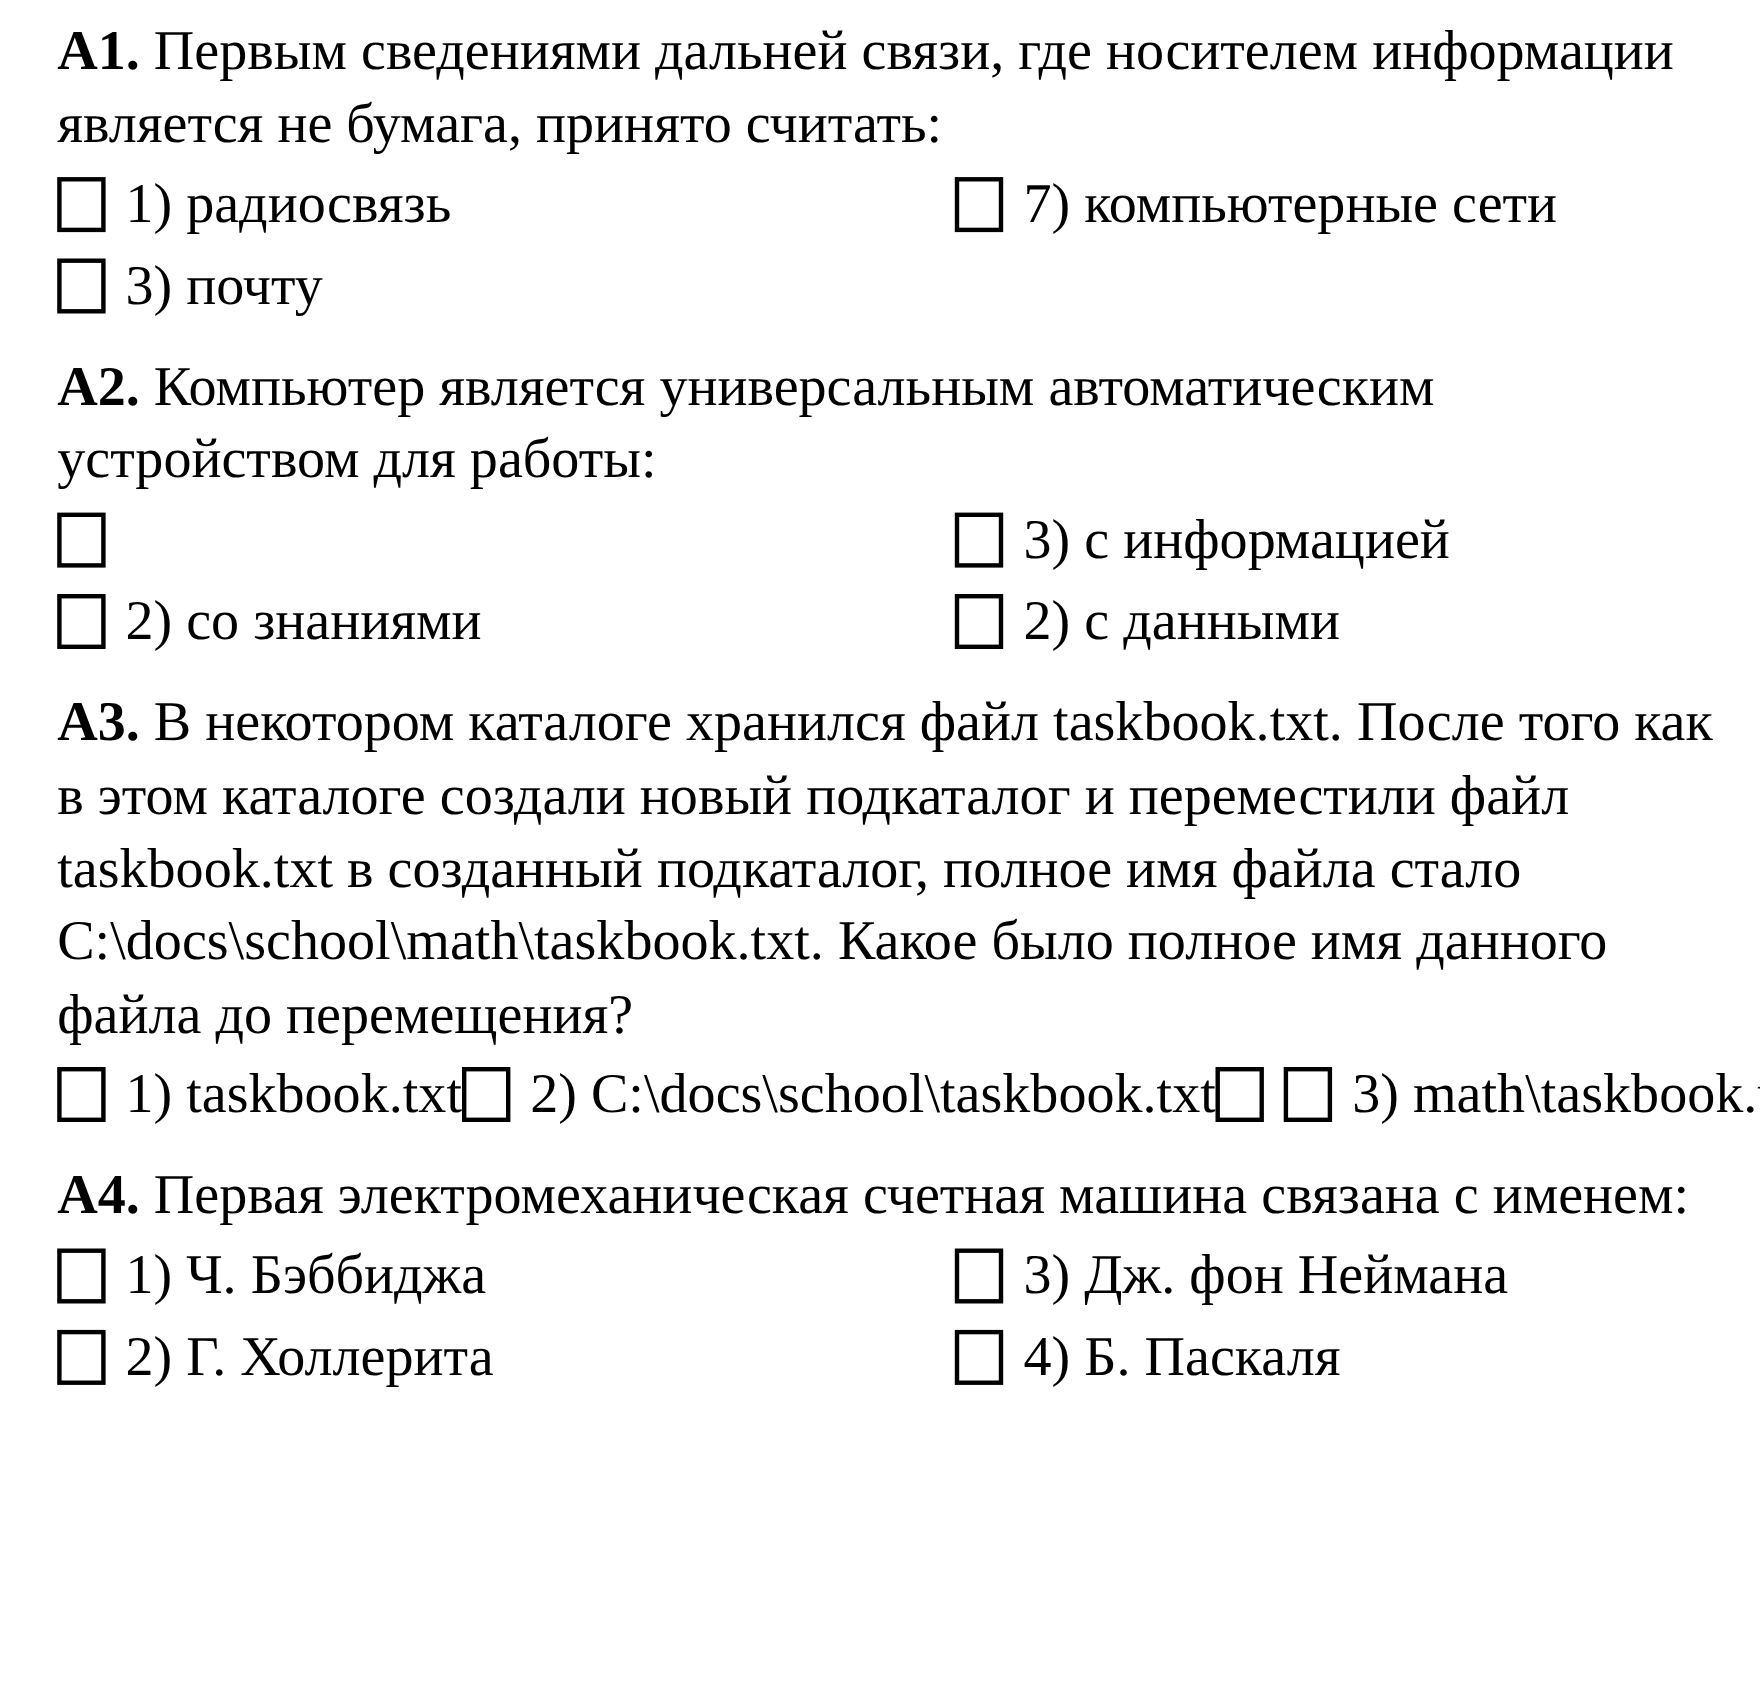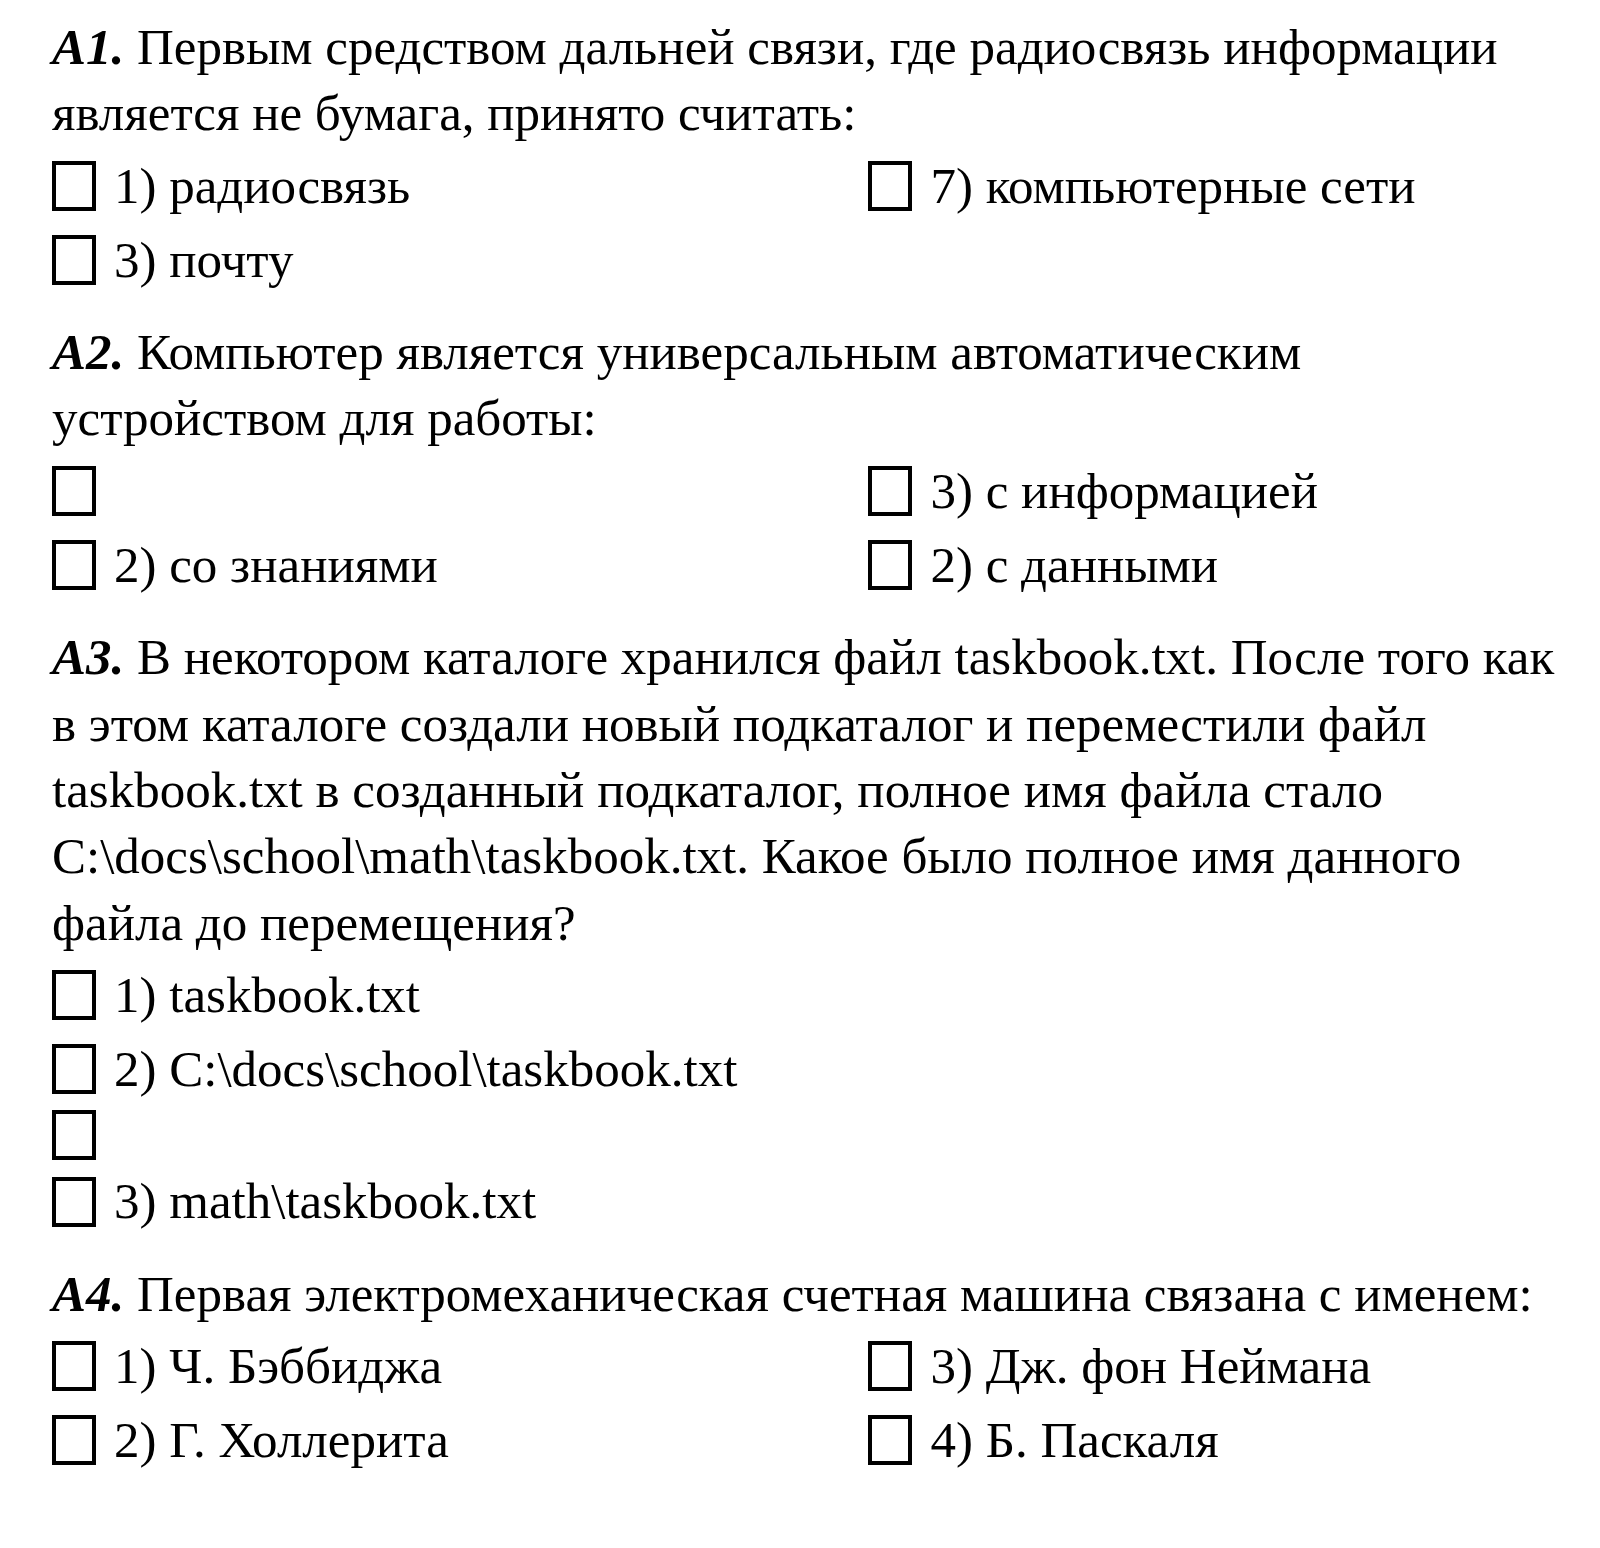--- a/index.html
+++ b/index.html
@@ -19,32 +19,31 @@
   }
   .question {
     margin: 0 0 26px 0;
   }
   .question-text {
     margin: 0 0 6px 0;
     text-align: left;
   }
   .q-label {
     font-weight: bold;
-    font-style: italic;
   }
   .options-grid {
     display: grid;
     grid-template-columns: 54% 46%;
     grid-template-rows: auto auto;
     grid-auto-flow: column;
     row-gap: 8px;
   }
   .options-list {
     display: flex;
-    flex-direction: column;
+    flex-direction: row;
     row-gap: 8px;
     justify-content: space-between;
   }
   .option {
     display: flex;
     align-items: center;
     cursor: pointer;
     font-family: Liberation Serif, serif;
   }
   .checkbox {
@@ -59,21 +58,21 @@
   }
   .option-label {
     white-space: nowrap;
   }
 </style>
 </head>
 <body>
 
 <section class="question">
   <p class="question-text"><span class="q-label">А1.</span>
-    <span>Первым средством дальней связи, где радиосвязь информации является не бумага, принято считать:</span></p>
+    <span>Первым сведениями дальней связи, где носителем информации является не бумага, принято считать:</span></p>
   <div class="options-grid">
     <div class="option">
       <span class="checkbox"></span>
       <span class="option-label">1) радиосвязь</span>
     </div>
     <div class="option">
       <span class="checkbox"></span>
       <span class="option-label">3) почту</span>
     </div>
     <div class="option">

